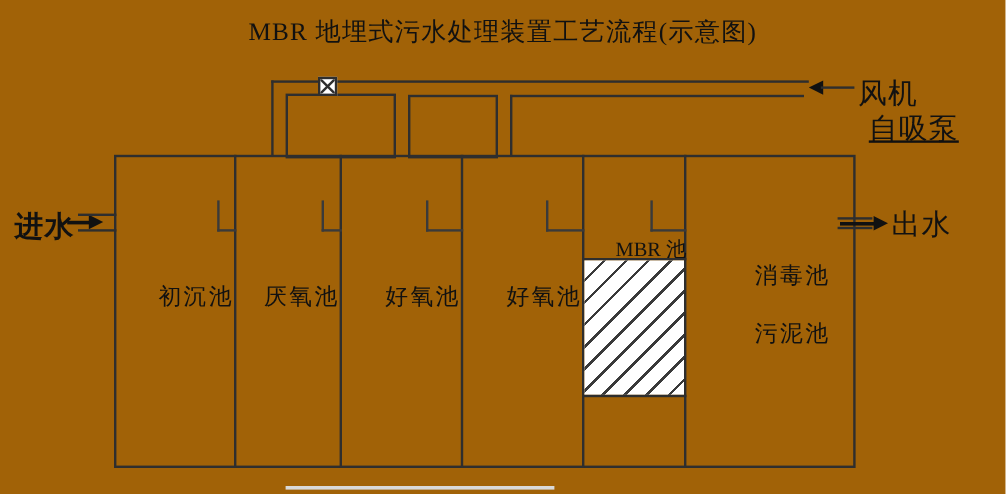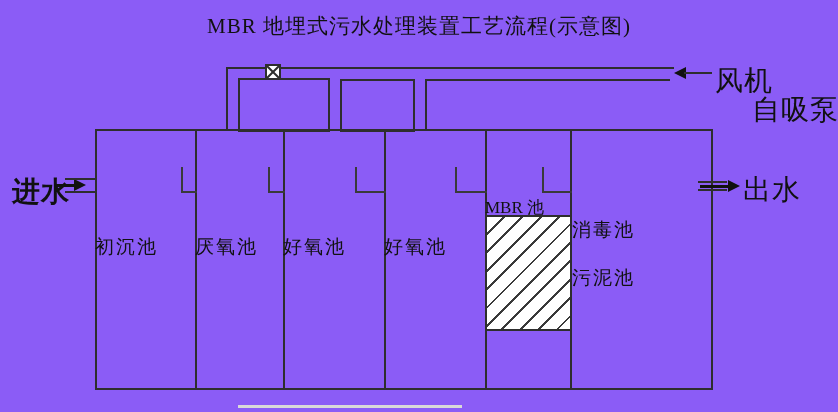--- a/index.html
+++ b/index.html
@@ -1,27 +1,27 @@
 <!DOCTYPE html>
 <html><head>
 <meta charset="utf-8">
 <style>
   html,body{margin:0;padding:0;background:#ffffff;}
   #stage{
-    position:relative;width:838px;height:412px;background:#8b5cf6;overflow:hidden;
+    position:relative;width:838px;height:412px;background:#a16207;overflow:hidden;
     font-family:"Liberation Serif","DejaVu Serif",serif;color:#111111;
   }
   .hline,.vline{position:absolute;background:#2e2e2e;}
   .hline{height:2px;}
   .vline{width:2px;}
   .thin{background:#3a3a3a;}
   .lbl{position:absolute;white-space:nowrap;color:#111111;}
   .title{left:0;right:0;top:12px;text-align:center;font-size:21px;letter-spacing:1px;}
-  .tanklbl{font-size:19px;text-align:left;letter-spacing:2px;}
-  .sidelbl{font-size:28px;letter-spacing:1px;}
+  .tanklbl{font-size:19px;text-align:right;letter-spacing:2px;}
+  .sidelbl{font-size:24px;letter-spacing:1px;}
   .box{position:absolute;border:2px solid #2e2e2e;background:transparent;box-sizing:border-box;}
   .outline{position:absolute;border:2px solid #2e2e2e;box-sizing:border-box;}
   .arrow-right{position:absolute;width:0;height:0;border-top:6px solid transparent;border-bottom:6px solid transparent;border-left:12px solid #111;}
   .arrow-left{position:absolute;width:0;height:0;border-top:6px solid transparent;border-bottom:6px solid transparent;border-right:12px solid #111;}
   .valve{position:absolute;left:265px;top:64px;width:16px;height:16px;border:2px solid #2e2e2e;box-sizing:border-box;background:#fff;}
   .hatch{
     position:absolute;left:487px;top:217px;width:83px;height:112px;
     background-color:#ffffff;
     background-image:repeating-linear-gradient(135deg,transparent 0px,transparent 11px,#3a3a3a 11px,#3a3a3a 13px);
   }
@@ -65,21 +65,21 @@
     <svg width="12" height="12" viewBox="0 0 12 12" style="display:block;">
       <line x1="0" y1="0" x2="12" y2="12" stroke="#2e2e2e" stroke-width="2"></line>
       <line x1="12" y1="0" x2="0" y2="12" stroke="#2e2e2e" stroke-width="2"></line>
     </svg>
   </div>
 
   <div class="arrow-left" style="left:674px;top:67px;"></div>
   <div class="hline" style="left:684px;top:72px;width:28px;"></div>
   <div class="lbl sidelbl" style="left:715px;top:62px;">风机</div>
 
-  <div class="lbl sidelbl" style="left:752px;top:91px;">自吸泵</div>
+  <div class="lbl sidelbl" style="left:724px;top:91px;text-decoration:underline;">自吸泵</div>
 
   <div class="lbl sidelbl" style="left:12px;top:173px;font-weight:bold;">进水</div>
   <div class="hline" style="left:56px;top:184px;width:22px;height:3px;background:#111;"></div>
   <div class="arrow-right" style="left:74px;top:179px;"></div>
   <div class="hline" style="left:65px;top:178px;width:32px;"></div>
   <div class="hline" style="left:65px;top:191px;width:32px;"></div>
 
   <div class="hline" style="left:698px;top:181px;width:29px;"></div>
   <div class="hline" style="left:698px;top:189px;width:29px;"></div>
   <div class="hline" style="left:700px;top:185px;width:30px;height:3px;background:#111;"></div>

